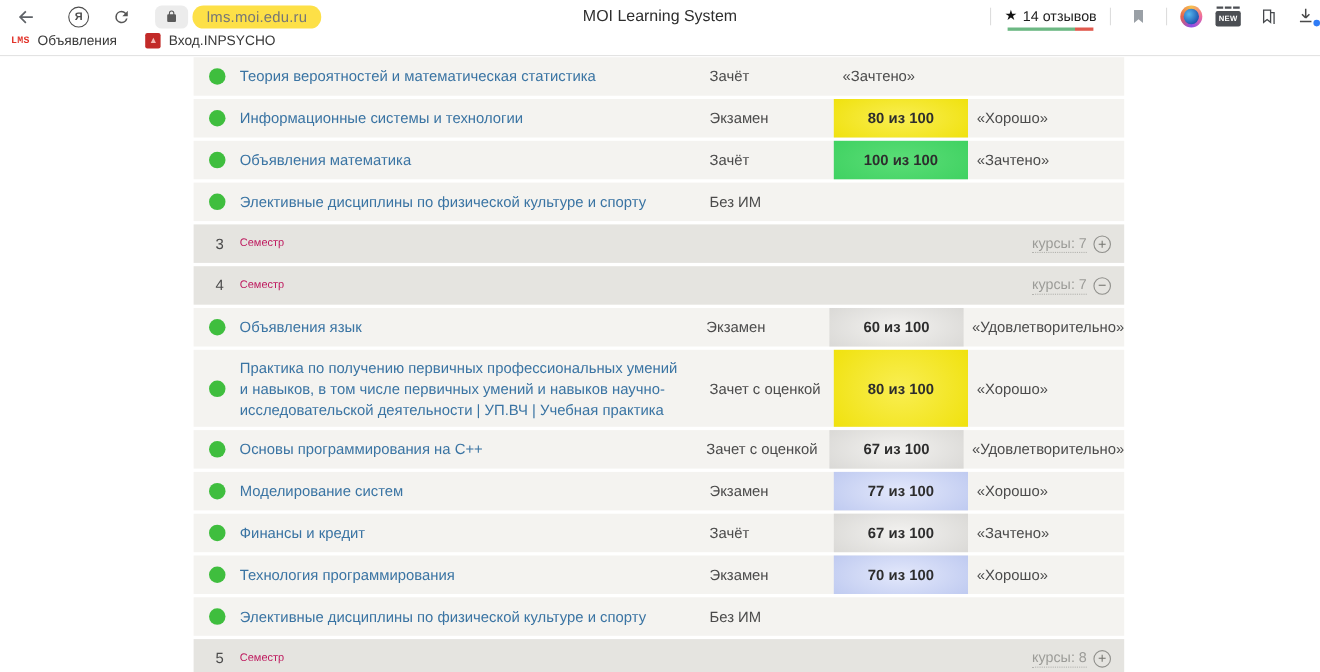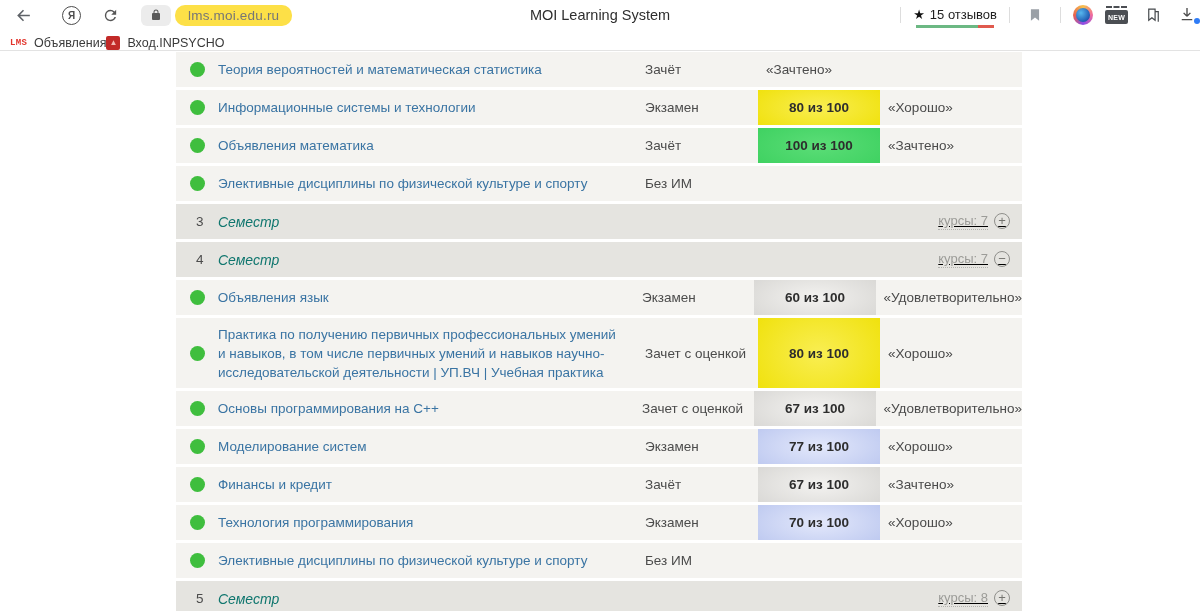--- a/index.html
+++ b/index.html
@@ -32,21 +32,21 @@
         background:radial-gradient(circle at 35% 35%,#57b7ee,#1c55ae 75%); }
   .new-badge { position:relative; width:23px; height:14px; background:#4b4e53; border-radius:2px; display:flex; align-items:center; justify-content:center;
         color:#fff; font-size:7px; font-weight:bold; letter-spacing:.3px; cursor:pointer; margin-top:4px; }
   .new-badge::before { content:""; position:absolute; top:-4px; left:1px; right:1px; border-top:2px dashed #4b4e53; }
   .collections-icon svg { width:19px; height:19px; stroke:#45484c; fill:none; stroke-width:1.5; }
   .download-icon { position:relative; width:20px; height:20px; margin-right:-4px; cursor:pointer; }
   .download-icon svg { width:18px; height:18px; fill:none; stroke:#4a4a4a; stroke-width:1.8; }
   .download-dot { position:absolute; right:-2px; bottom:1px; width:6px; height:6px; border-radius:50%; background:#2f7cf6; }
 
   
-  .bookmarks { height:21px; display:flex; align-items:flex-end; padding:0 10px; background:#fff; border-bottom:1px solid #e3e3e3; }
+  .bookmarks { height:21px; display:flex; align-items:flex-start; gap:26px; padding:0 10px; background:#fff; border-bottom:1px solid #e3e3e3; }
   .bm-item { display:flex; align-items:center; gap:7px; cursor:pointer; }
   .bm-label { font-size:12.5px; color:#3a3a3a; }
   .fav-lms { font-size:9px; font-weight:bold; color:#e2342b; letter-spacing:.3px; font-family:"Liberation Mono","DejaVu Sans Mono",monospace; }
   .fav-red { width:14px; height:14px; background:#c22a28; border-radius:2px; display:flex; align-items:center; justify-content:center;
              color:#f3b9b4; font-size:8px; line-height:1; }
 
   
   .content { padding:1px 0 0 176px; }
   .trow { width:846px; display:flex; align-items:stretch; background:#f4f3f0; min-height:35px; margin-bottom:3px; }
   .trow.tall { min-height:70px; }
@@ -58,22 +58,22 @@
   .c-exam { width:113px; font-size:13.5px; color:#4b4b4b; }
   .badge { width:122px; justify-content:center; font-size:13.5px; font-weight:600; color:#2d2d2d; }
   .badge[data-color="green"]  { background:radial-gradient(ellipse 95% 130% at 50% 50%, #5bdd77 0%, #3bd05e 75%); }
   .badge[data-color="yellow"] { background:radial-gradient(ellipse 95% 130% at 50% 50%, #f9ee52 0%, #eedf00 78%); }
   .badge[data-color="gray"]   { background:radial-gradient(ellipse 95% 130% at 50% 50%, #f3f2f0 0%, #d2d1ce 85%);text-align:right; }
   .badge[data-color="blue"]   { background:radial-gradient(ellipse 95% 130% at 50% 50%, #e3e8fb 0%, #b4c1ed 85%); }
   .c-grade { flex:1; padding-left:8px; font-size:13.5px; color:#4b4b4b; }
 
   .sem { width:846px; height:35px; display:flex; align-items:center; background:#e5e4e0; margin-bottom:3px; padding:0 12px 0 20px; cursor:pointer; }
   .sem-num { font-size:13.5px; color:#4c4c4c; width:14px; }
-  .sem-label { font-size:14px; color:#0f766e; margin-left:8px;font-style:italic; }
-  .sem-right { margin-left:auto; display:flex; align-items:flex-start; gap:6px;text-decoration:underline; }
+  .sem-label { font-size:10px; color:#be185d; margin-left:8px; }
+  .sem-right { margin-left:auto; display:flex; align-items:flex-end; gap:6px; }
   .courses-link { font-size:13px; color:#9c9c98; border-bottom:1px dotted #b3b3af; padding-bottom:1px; cursor:pointer; }
   .circle-icon { width:16px; height:16px; border:1px solid #8f8f8b; border-radius:50%; color:#74746f; display:flex;
                  align-items:center; justify-content:center; font-size:13px; line-height:1; cursor:pointer; }
   .circle-icon[data-icon="plus"]::before { content:"+"; margin-top:-1px; }
   .circle-icon[data-icon="minus"]::before { content:"−"; margin-top:-1px; }
 </style>
 </head>
 <body>
 
 <div class="screen">
@@ -97,21 +97,21 @@
           </svg>
       </span>
       <span class="url-chip">lms.moi.edu.ru</span>
     </div>
     <div class="page-title">MOI Learning System</div>
     <div class="tb-right">
       <span class="tb-divider"></span>
       <div class="rating">
         <div class="rating-line">
           <span class="rating-star">★</span>
-          <span>15 отзывов</span>
+          <span>14 отзывов</span>
         </div>
         <div class="rating-bar"></div>
       </div>
       <span class="tb-divider"></span>
       <div class="tb-btn flag-icon">
         <svg viewBox="0 0 24 24">
             <path d="M5 2h14v20l-7-5.6L5 22z"></path>
           </svg>
       </div>
       <span class="tb-divider"></span>

